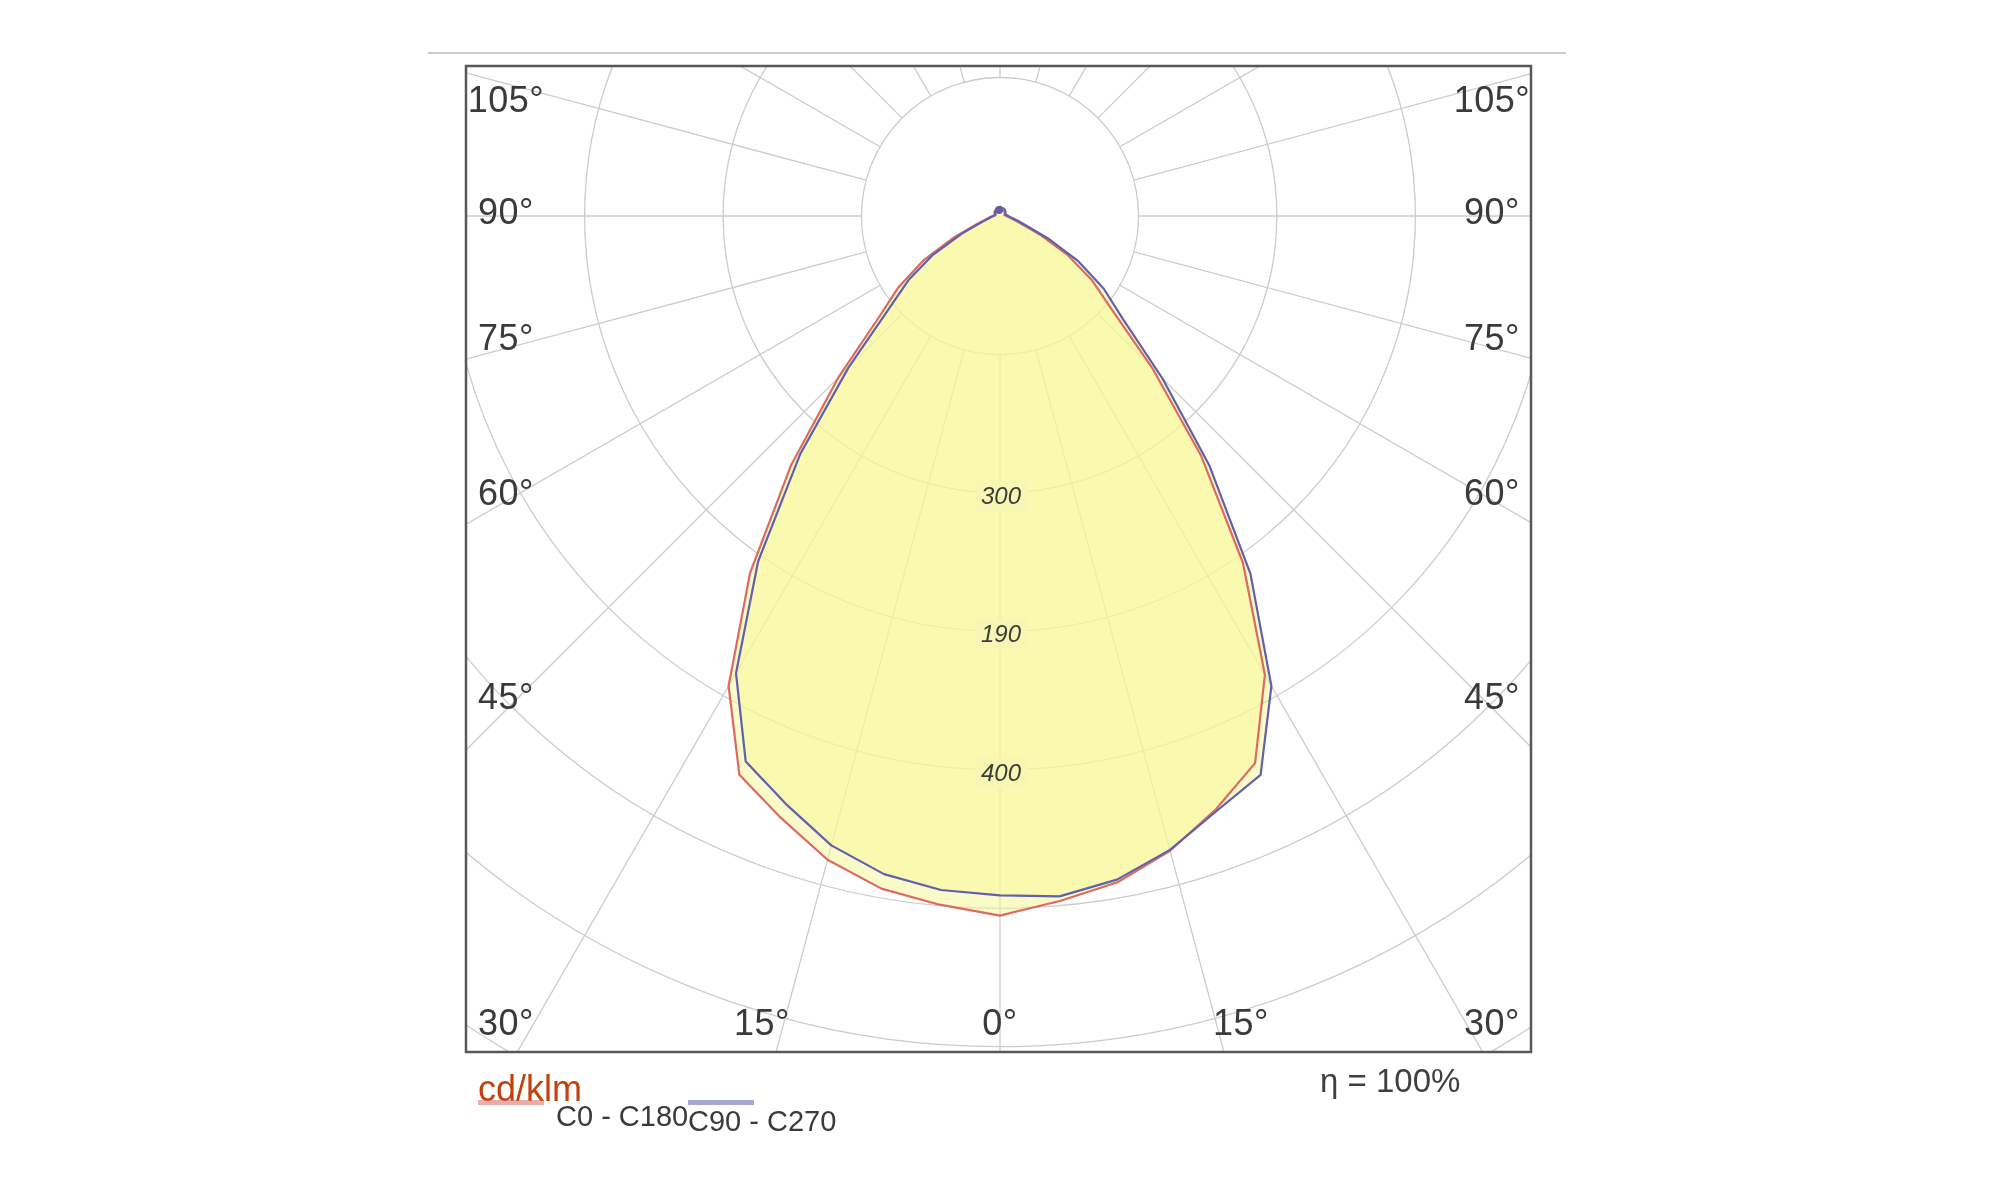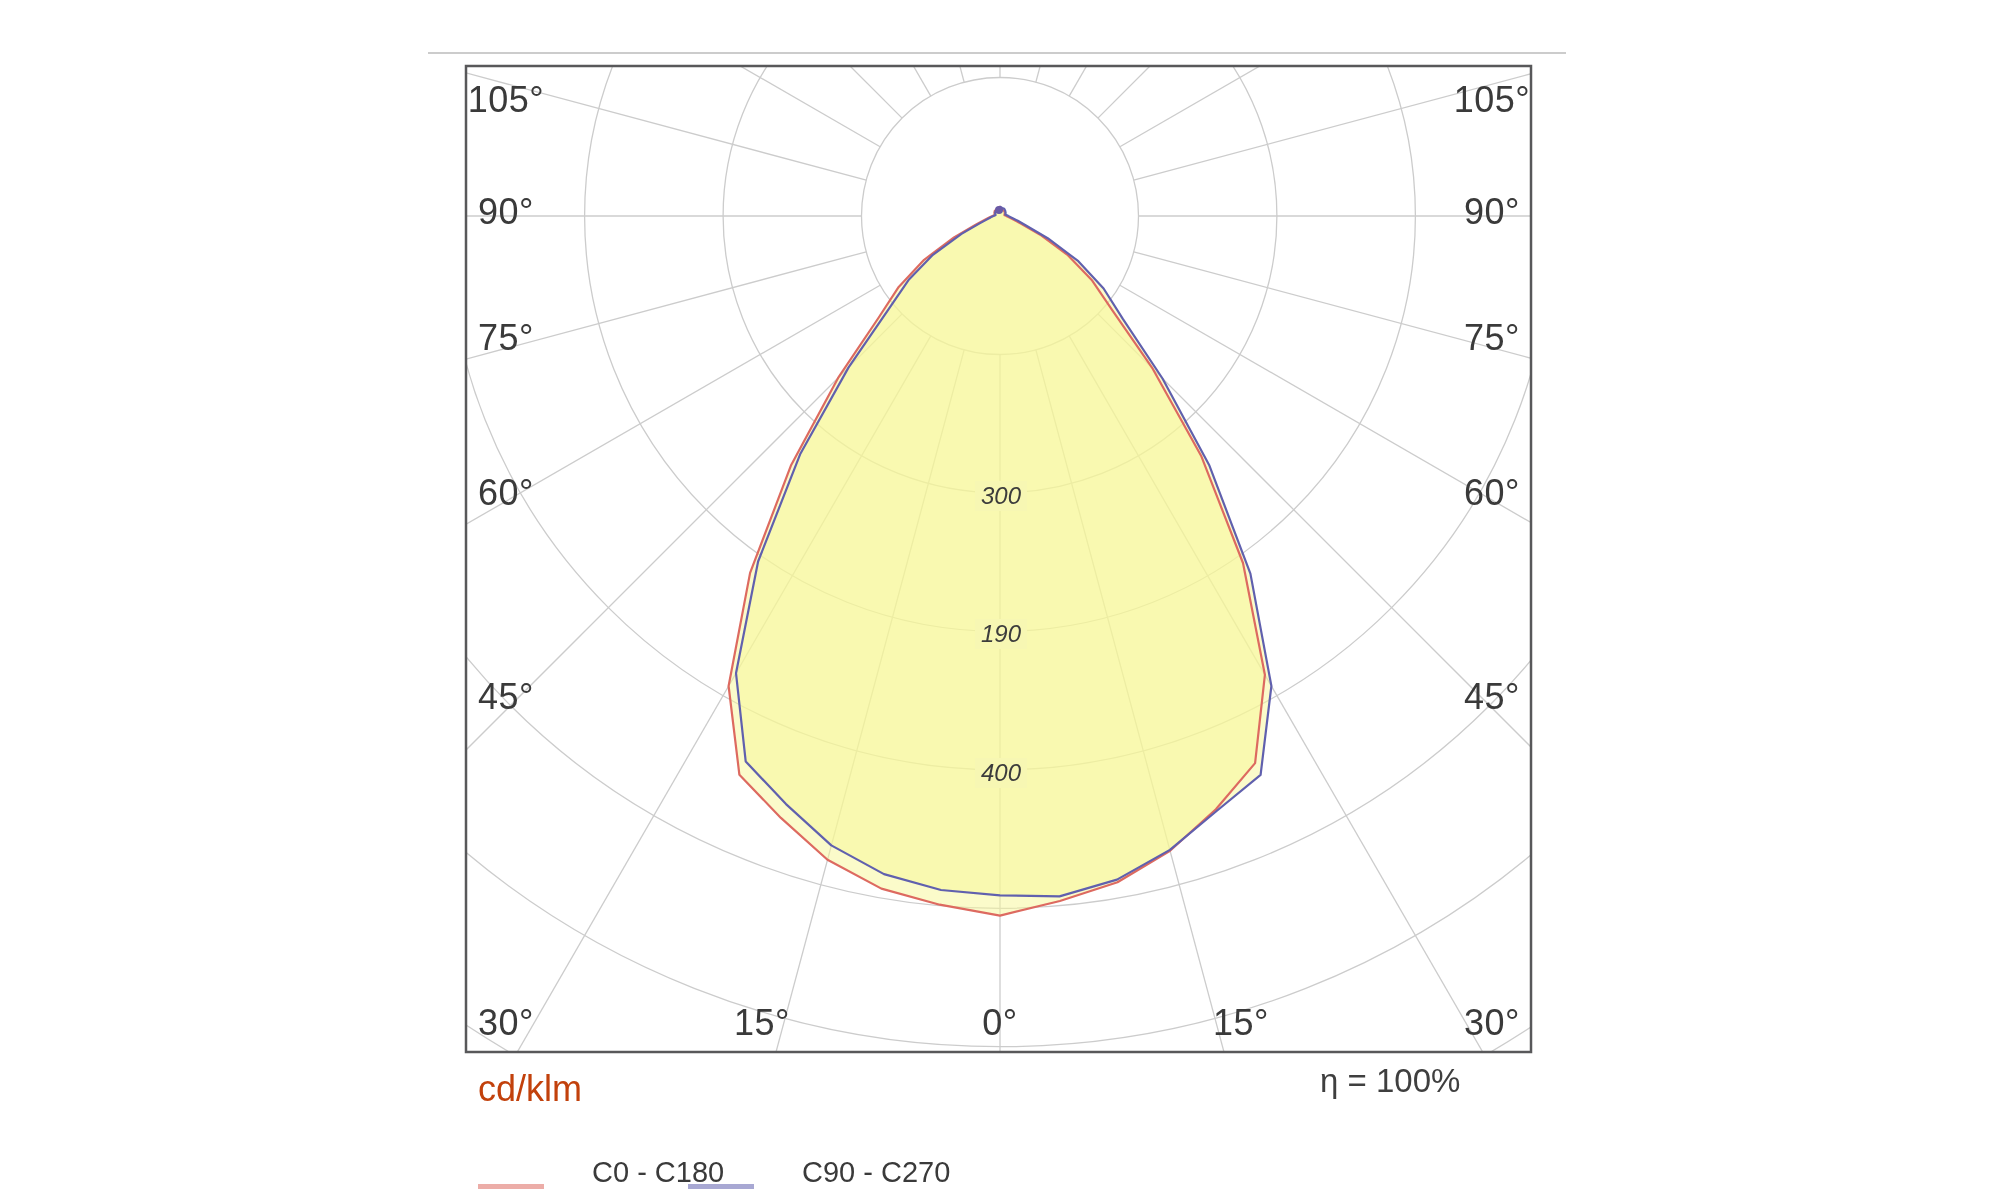--- a/index.html
+++ b/index.html
@@ -18,23 +18,23 @@
     font-size:24px;color:#3c3c3c;background:rgb(247,247,179);
     padding:1px 6px;white-space:nowrap;font-style:italic;
   }
   #unit-label{
     position:absolute;left:478px;top:1068px;font-size:36px;color:#c2410c;
   }
   #efficiency-label{
     position:absolute;left:1320px;top:1062px;width:200px;
     font-size:33px;color:#3f3f3f;
   }
-  .legend-row{position:absolute;top:1156px;display:flex;align-items:flex-end;gap:36px;}
+  .legend-row{position:absolute;top:1100px;display:flex;align-items:flex-start;}
   #legend-item-1{left:478px;}
-  #legend-item-2{left:688px;}
+  #legend-item-2{left:688px;flex-direction:column;}
   .legend-swatch{width:66px;height:5px;margin-right:12px;opacity:0.55;}
   .legend-label{font-size:29px;color:#3a3a3a;white-space:nowrap;}
 </style>
 </head>
 <body>
 
 <div id="stage">
 
   <div id="top-divider"></div>
 

